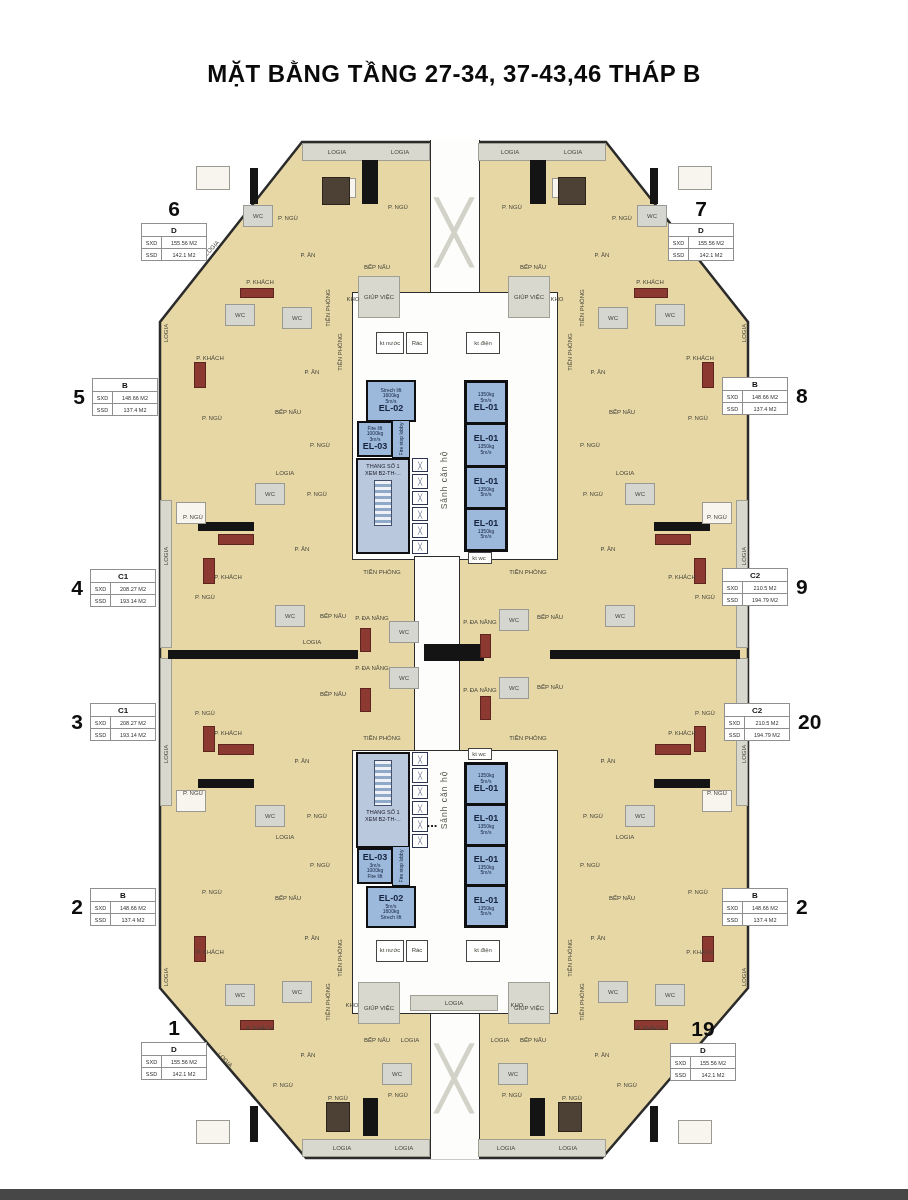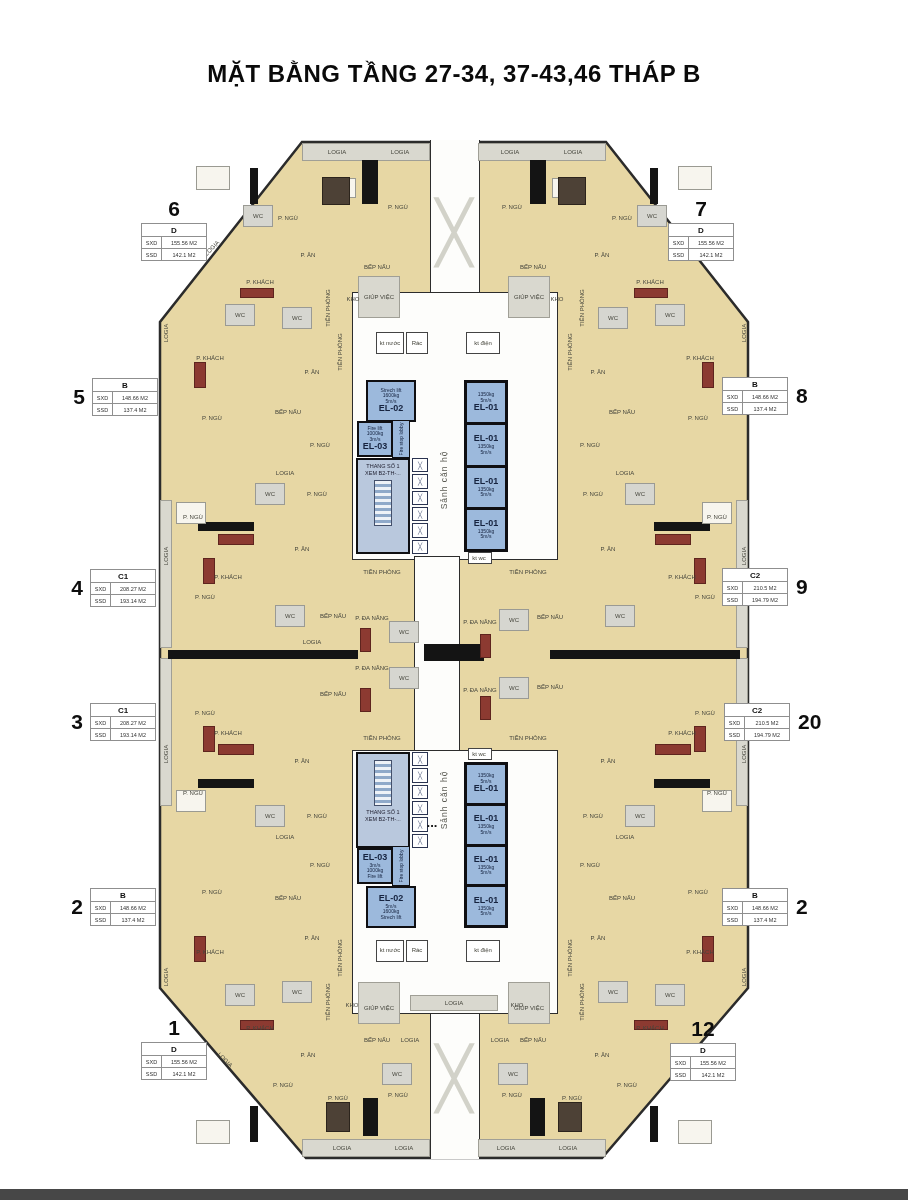--- a/index.html
+++ b/index.html
@@ -628,21 +628,21 @@
                 <td class="v">148.66 M2</td>
               </tr>
               <tr>
                 <td class="k">SSD</td>
                 <td class="v">137.4  M2</td>
               </tr>
             </tbody>
           </table>
         </div>
         <div class="unit" style="left: 670px; top: 1043px;">
-          <div class="unit-no pos-top">12</div>
+          <div class="unit-no pos-top">19</div>
           <table class="ut">
             <tbody>
               <tr>
                 <th colspan="2">D</th>
               </tr>
               <tr>
                 <td class="k">SXD</td>
                 <td class="v">155.56 M2</td>
               </tr>
               <tr>

